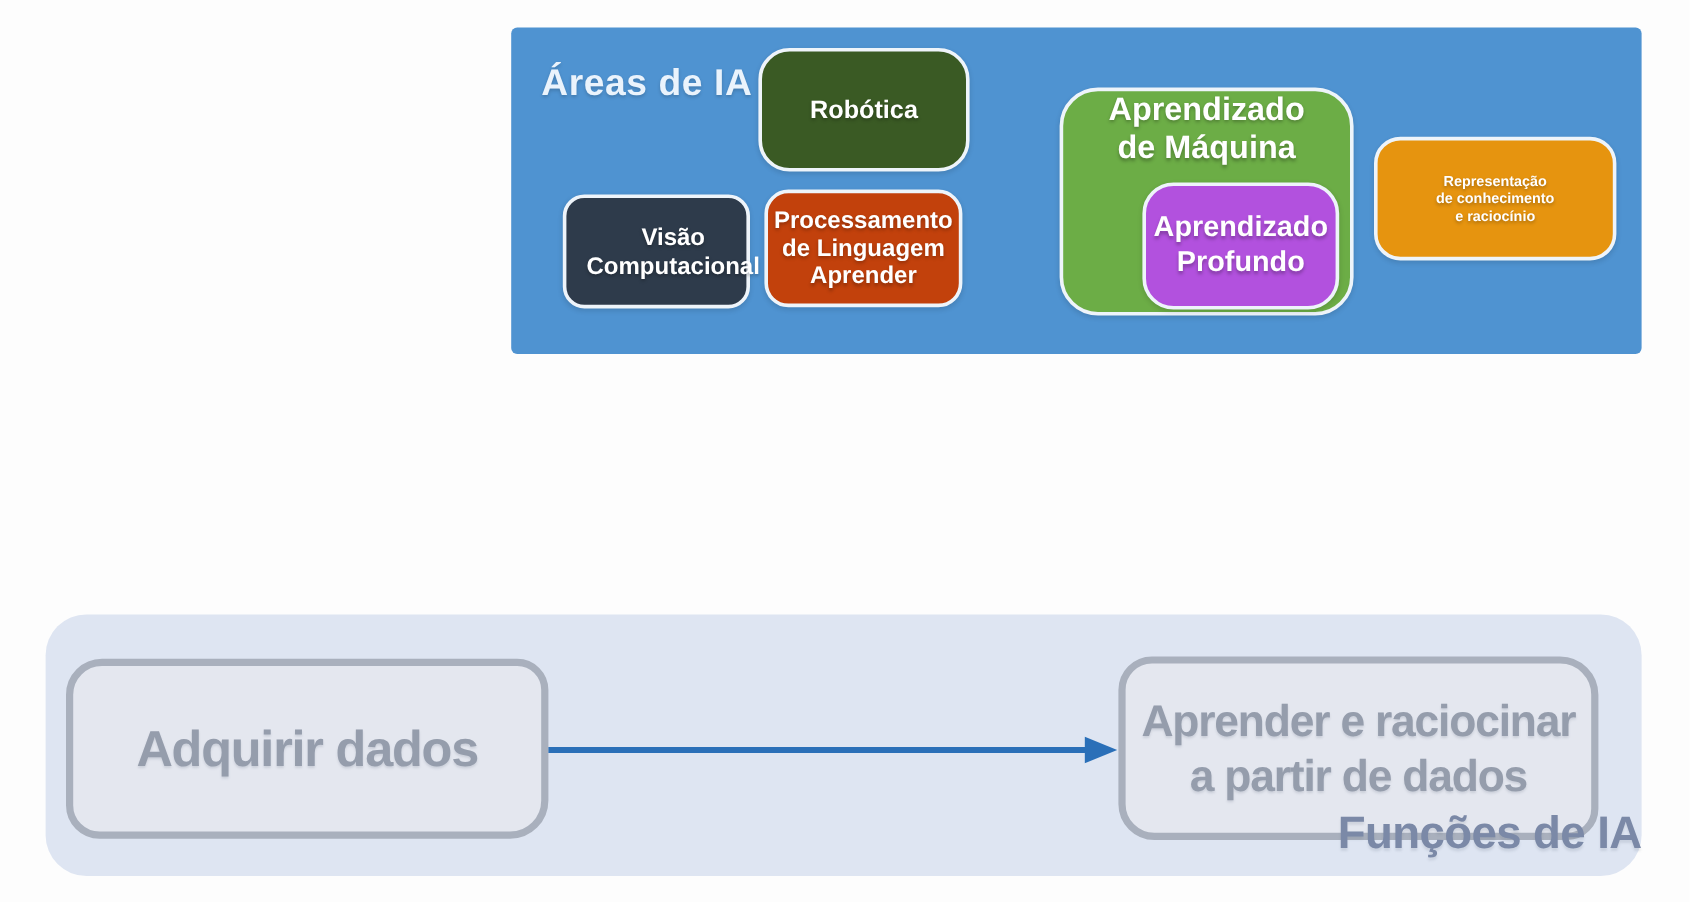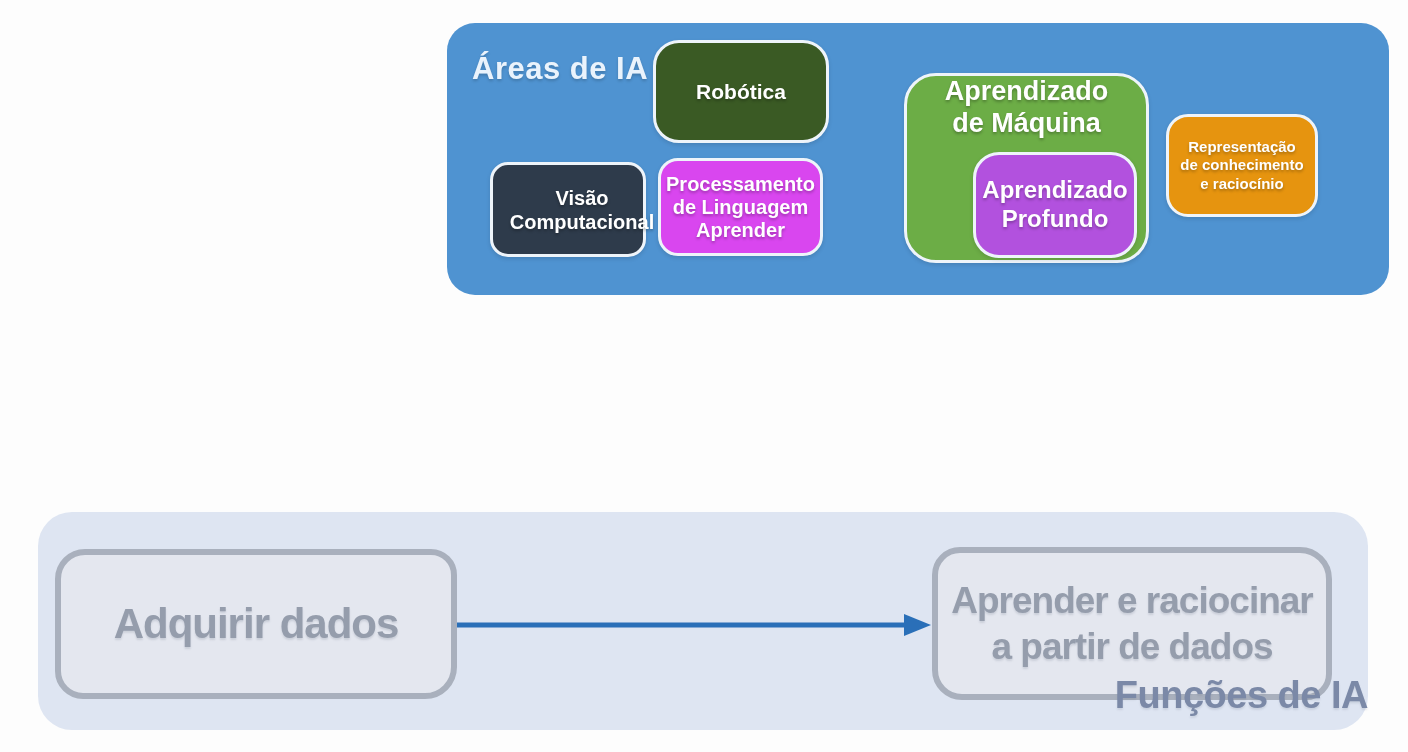--- a/index.html
+++ b/index.html
@@ -7,22 +7,22 @@
   body {
     font-family: "Liberation Sans", "DejaVu Sans", sans-serif;
     width: 1408px; height: 752px; overflow: hidden;
   }
   .canvas {
     position: relative; width: 1408px; height: 752px; background: #fdfdfd;
   }
 
   
   .areas-panel {
-    position: absolute; left: 447px; top: 23px; width: 942px; height: 272px;
-    border-radius: 28px;
+    position: absolute; left: 426px; top: 23px; width: 942px; height: 272px;
+    border-radius: 5px;
   }
   .areas-title {
     position: absolute; left: 25px; top: 28px;
     font-size: 31px; font-weight: bold; color: #eaf3fc;
     letter-spacing: 0.5px;
     text-shadow: 0 2px 3px rgba(0,0,0,0.18);
   }
   .abox {
     position: absolute;
     border: 3px solid #eef4fa;
@@ -47,22 +47,22 @@
   .box-am {
     left: 457px; top: 50px; width: 245px; height: 190px;
     border-radius: 32px; font-size: 27px; line-height: 1.18;
     justify-content: flex-start; 
   }
   .box-ap {
     left: 66px; top: 76px; width: 164px; height: 106px;
     border-radius: 26px; font-size: 24px; line-height: 1.2;
   }
   .box-rep {
-    left: 719px; top: 91px; width: 152px; height: 103px;
-    border-radius: 22px; font-size: 15px; line-height: 1.22; align-items: center;
+    left: 719px; top: 91px; width: 202px; height: 103px;
+    border-radius: 22px; font-size: 12px; line-height: 1.22; align-items: center;
   }
 
   
   .funcoes-panel {
     position: absolute; left: 38px; top: 512px; width: 1330px; height: 218px;
     border-radius: 34px;
   }
   .fnode {
     position: absolute;
     border: 6px solid #a9b0bd;
@@ -101,21 +101,21 @@
 
     <div class="abox box-robotica" style="background-color: rgb(58, 90, 36);">
       <span class="line">Robótica</span>
     </div>
 
     <div class="abox box-visao" style="background-color: rgb(46, 59, 75); padding-left: 28px;">
       <span class="line">Visão</span>
       <span class="line">Computacional</span>
     </div>
 
-    <div class="abox box-pln" style="background-color: #d946ef; text-align: right;">
+    <div class="abox box-pln" style="background-color: #c2410c; text-align: right;">
       <span class="line">Processamento</span>
       <span class="line">de Linguagem</span>
       <span class="line">Aprender</span>
     </div>
 
     <div class="abox box-am" style="background-color: rgb(108, 173, 70);">
       <span class="line">Aprendizado</span>
       <span class="line">de Máquina</span>
 
       <div class="abox box-ap" style="background-color: rgb(178, 81, 222);">

